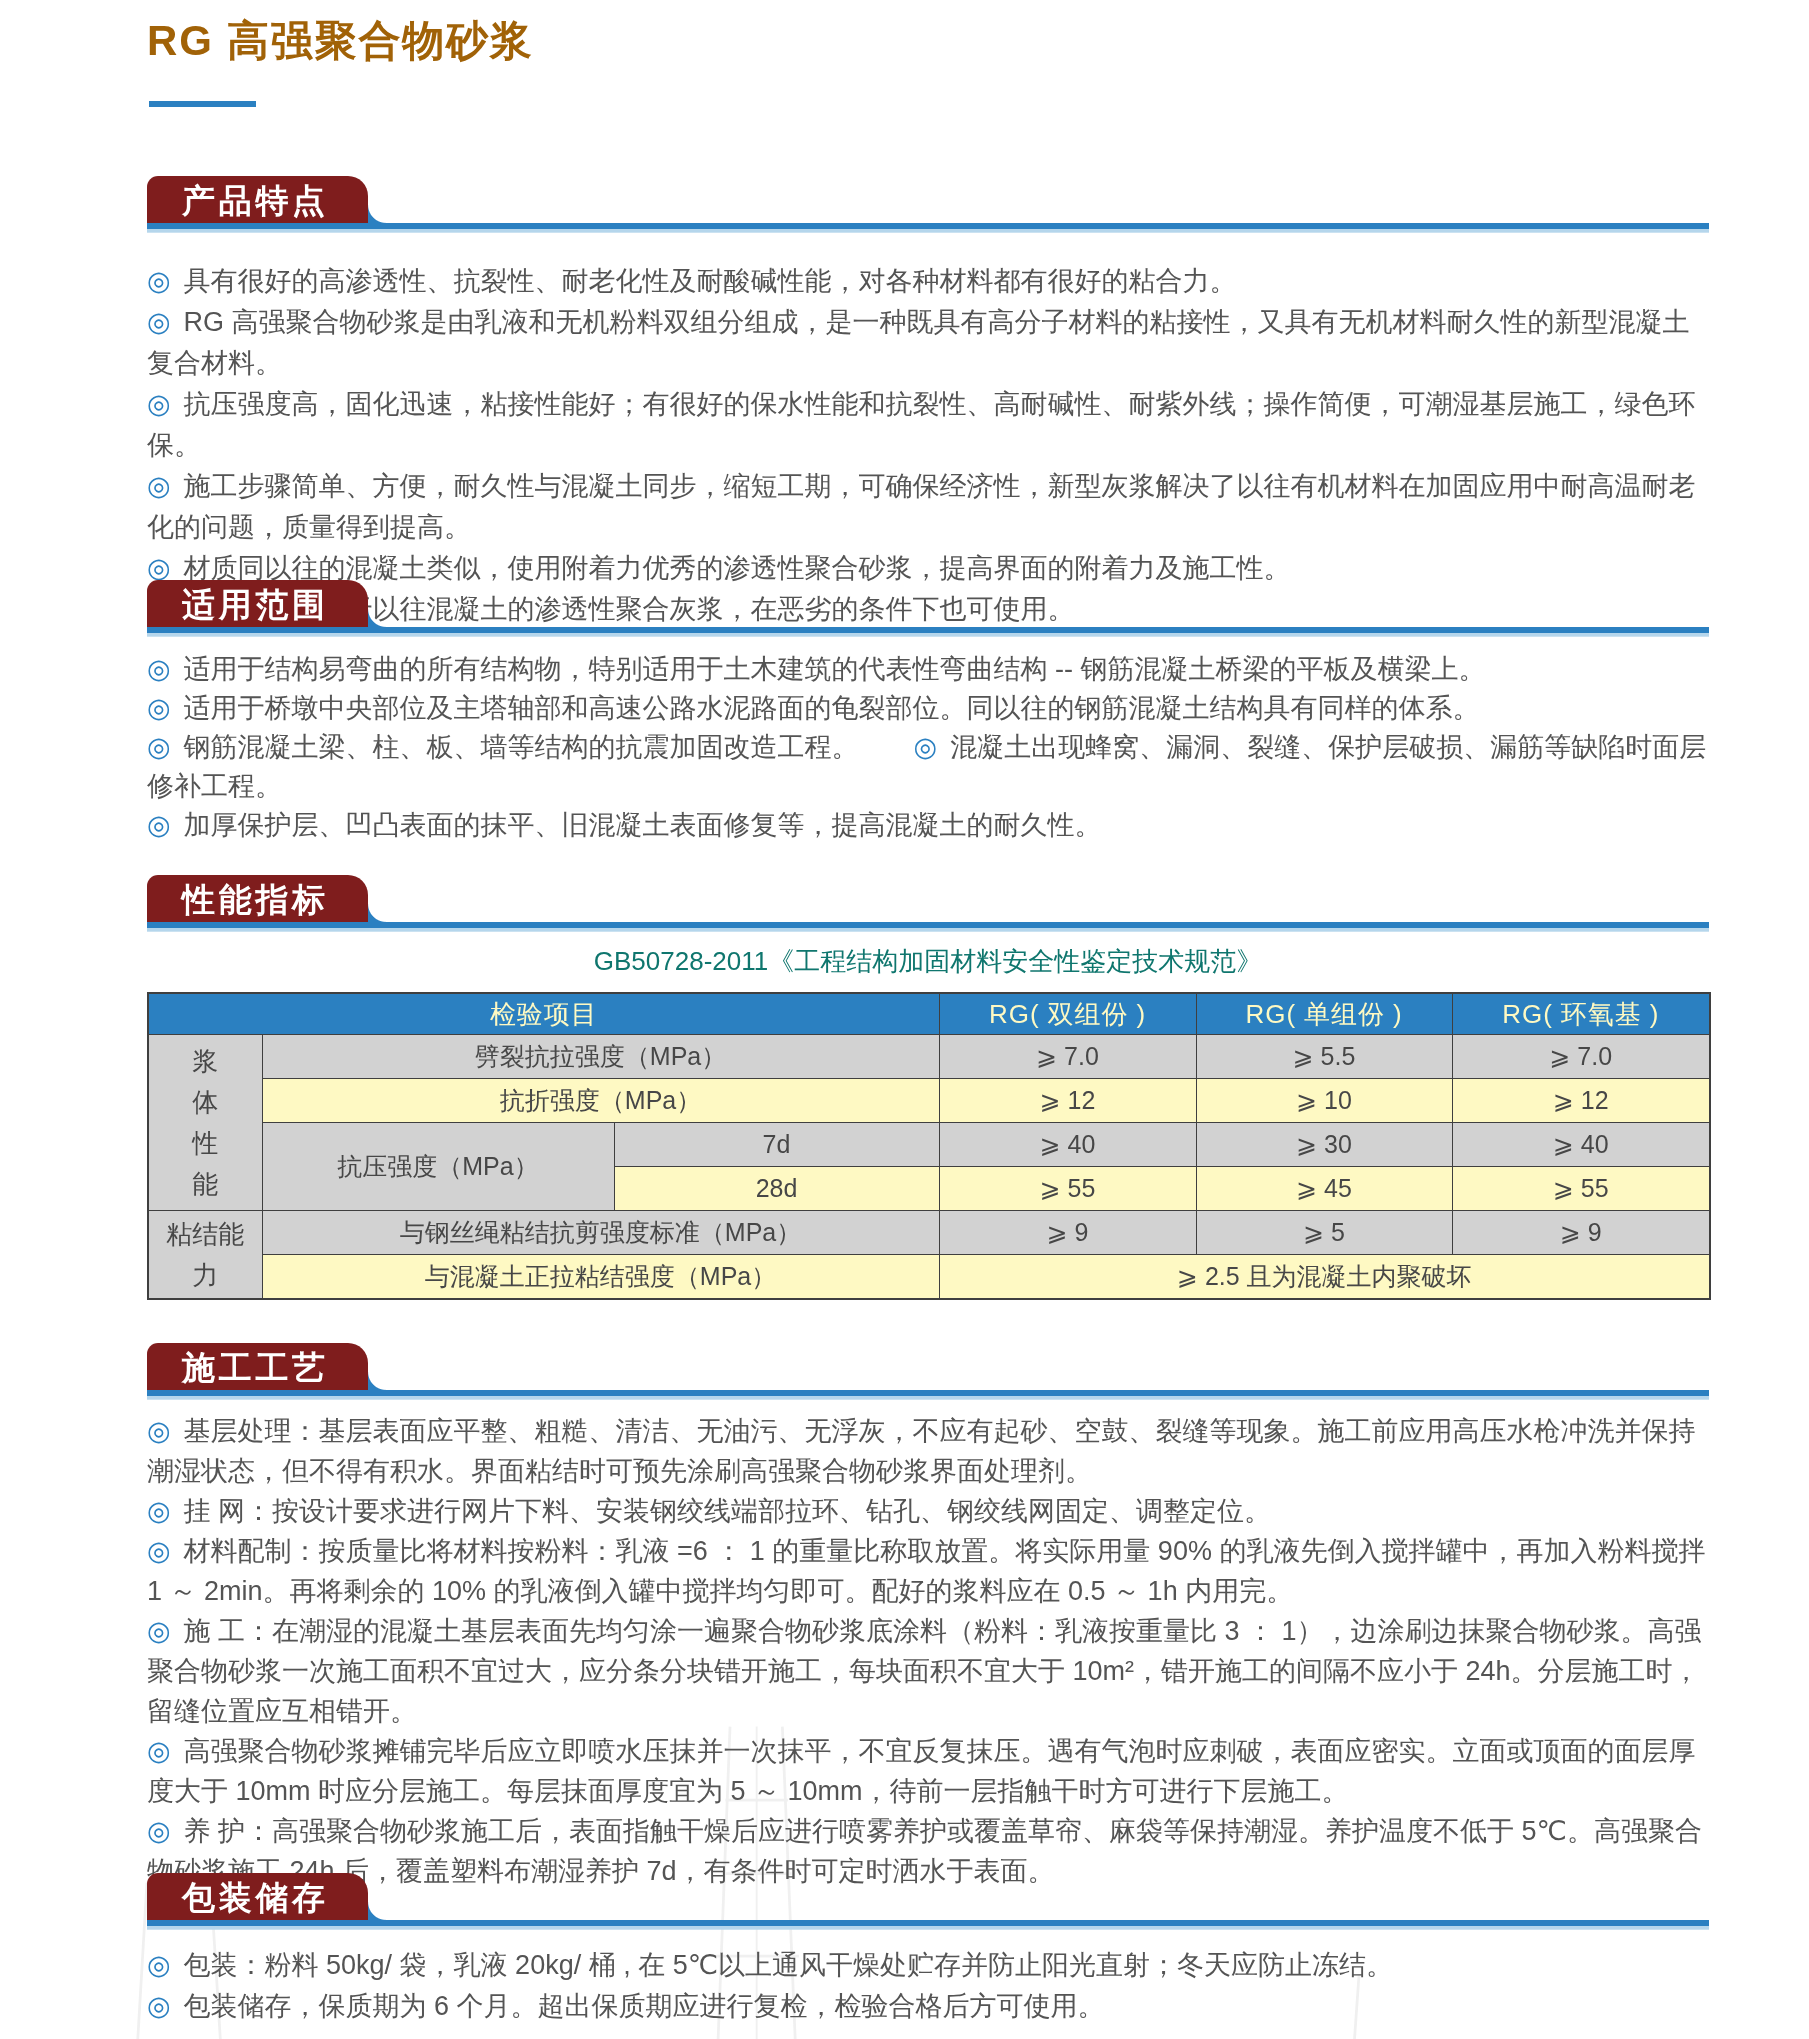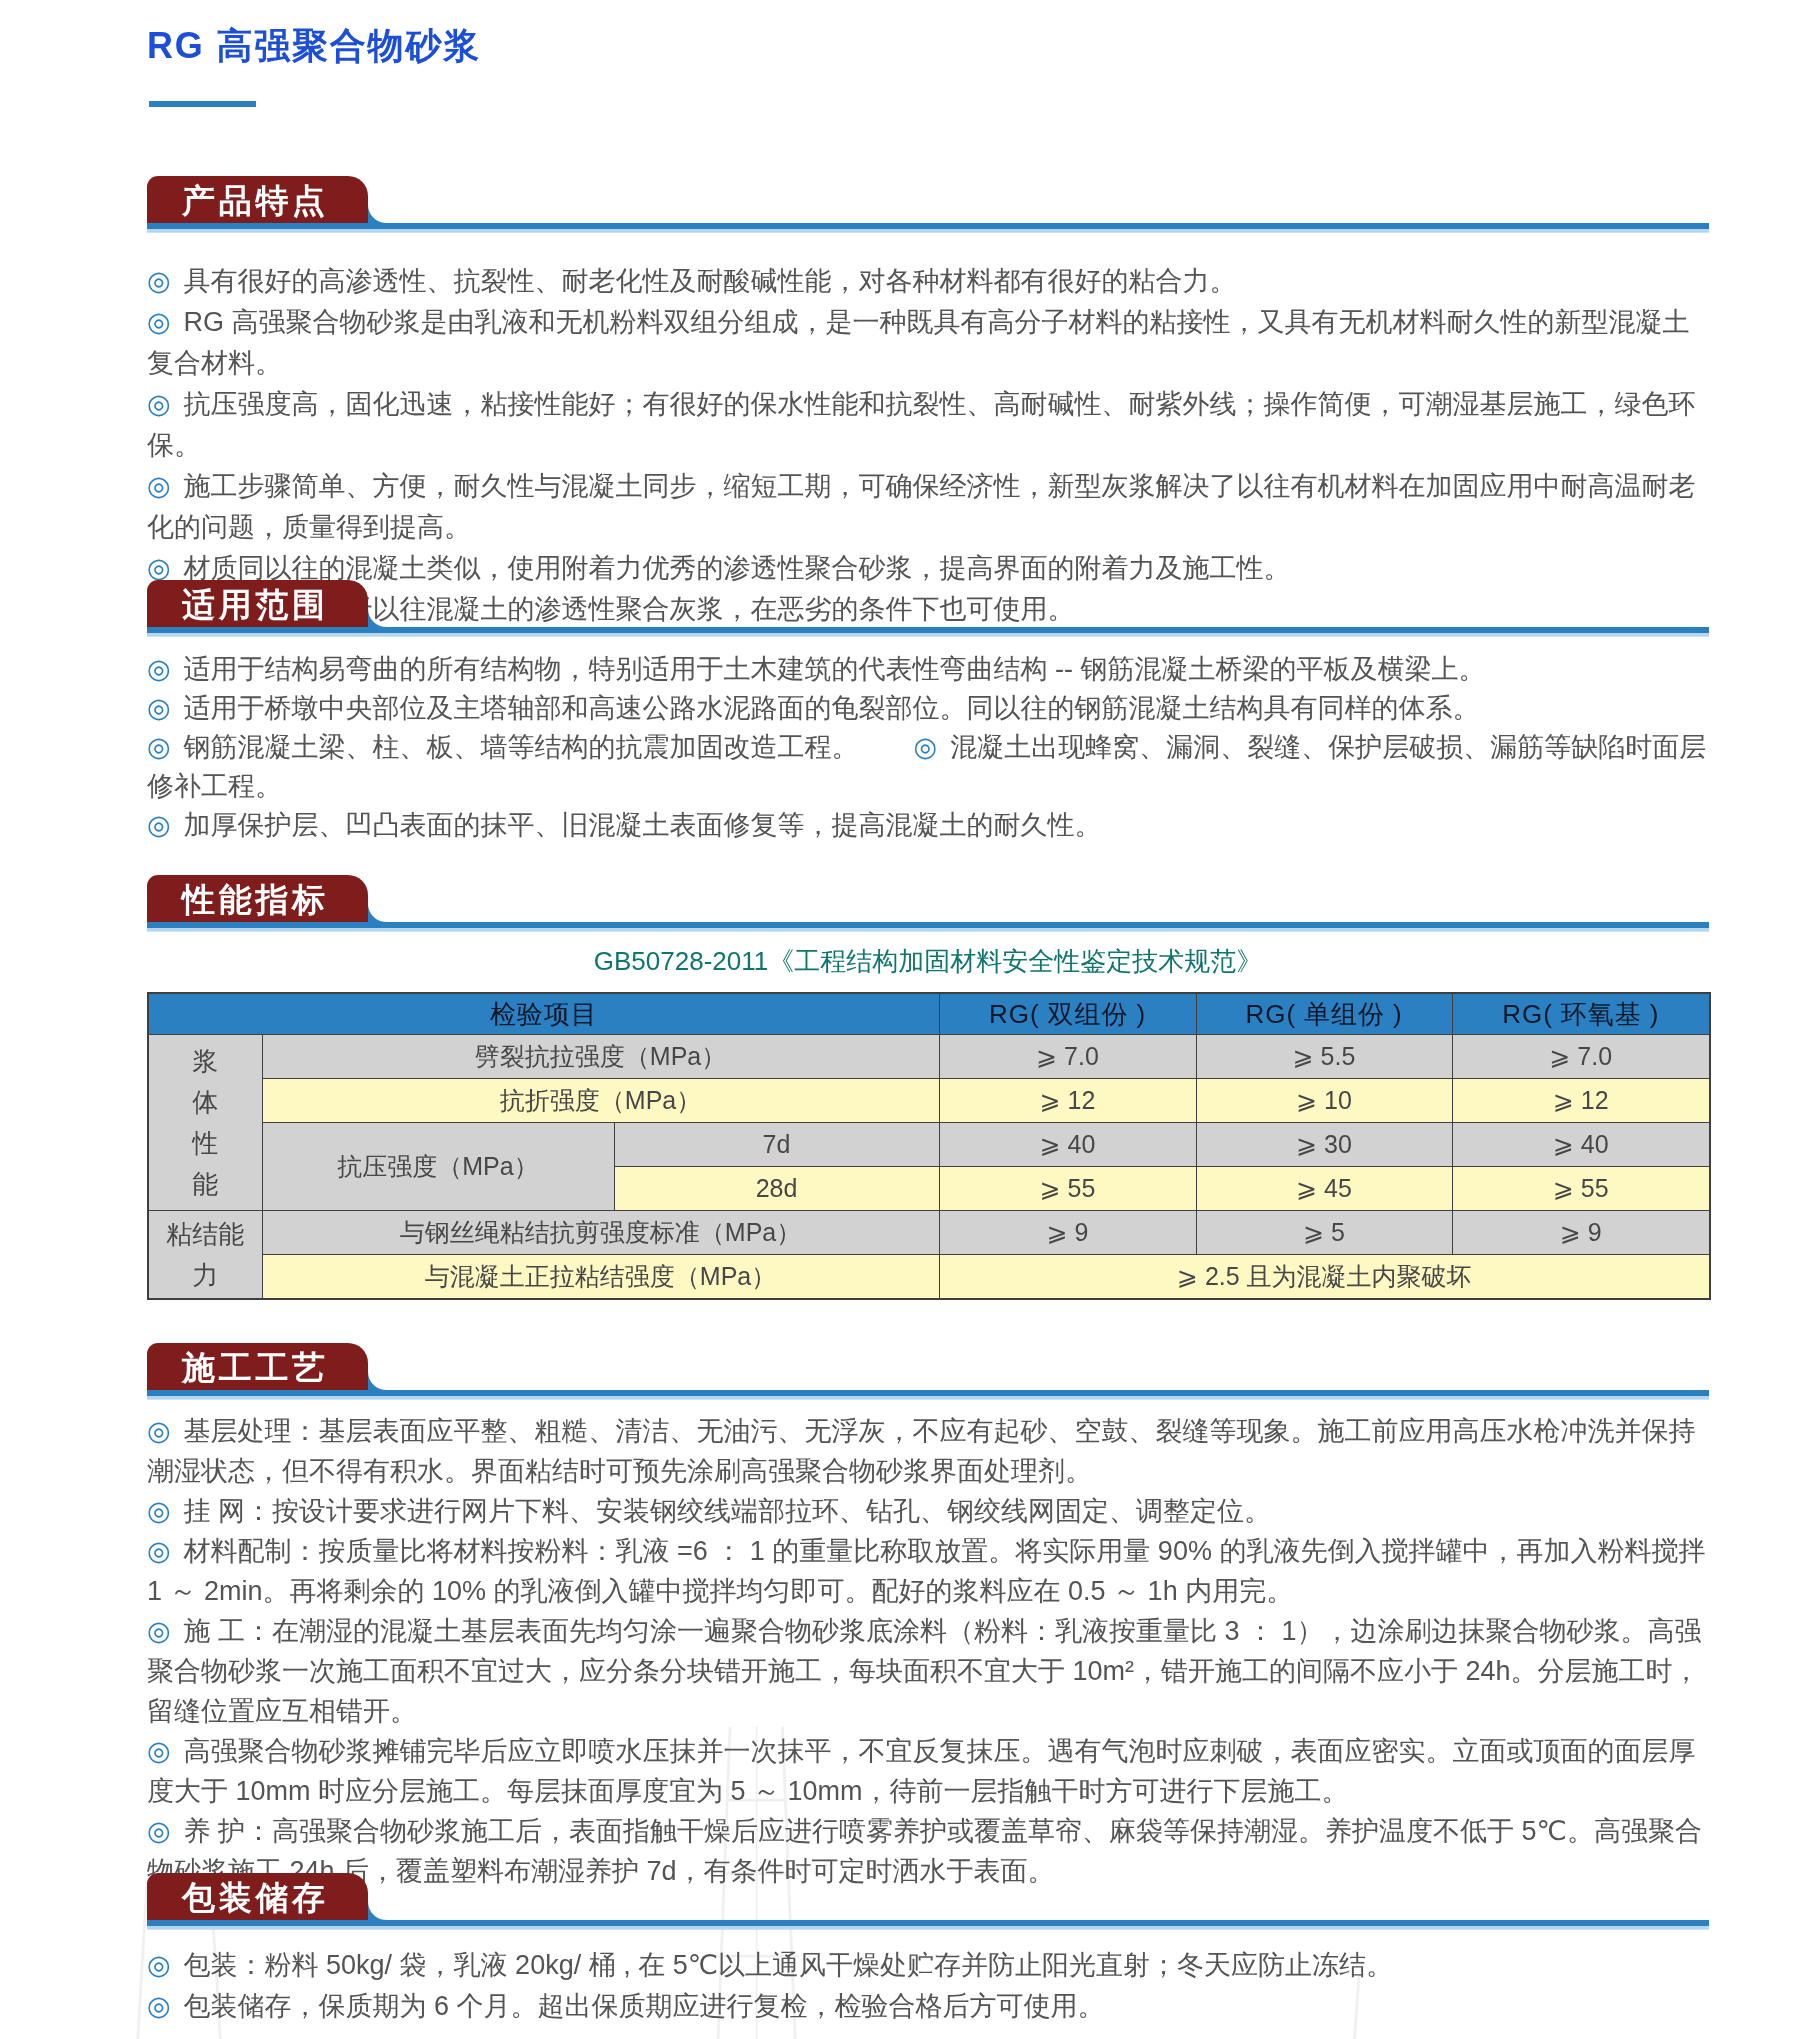--- a/index.html
+++ b/index.html
@@ -6,22 +6,22 @@
   #page{
     position:relative;
     width:1809px;height:2040px;
     background:#ffffff;
     font-family:"Liberation Sans","DejaVu Sans",sans-serif;
     color:#545454;
     overflow:hidden;
   }
   
   .page-title{
-    position:absolute;left:147px;top:22px;
-    font-size:36px;font-weight:bold;color:#1d4ed8;letter-spacing:1.8px;
+    position:absolute;left:147px;top:13px;
+    font-size:42px;font-weight:bold;color:#a16207;letter-spacing:1.8px;
     white-space:nowrap;
   }
   .title-underline{
     position:absolute;left:149px;top:101px;width:107px;height:6.4px;background:#2b80c1;
   }
   
   .sec-header{position:absolute;left:147px;width:1562px;height:53px;}
   .sec-rule{
     position:absolute;left:0;top:47px;width:100%;height:6.4px;
     background:#2b80c1;box-shadow:0 3.7px 0 #b5d6ec;
@@ -55,21 +55,21 @@
     position:absolute;left:147px;top:992px;width:1562px;
     border-collapse:collapse;table-layout:fixed;
     font-size:25px;color:#474747;
   }
   table.perf{border:2.8px solid #3f3f3f;}
   table.perf th,table.perf td{
     border:1.8px solid #3f3f3f;text-align:center;vertical-align:middle;
     padding:0;overflow:hidden;
   }
   table.perf th{
-    background:#2b80c1;color:#0f172a;font-weight:normal;
+    background:#2b80c1;color:#fef9c3;font-weight:normal;
     height:40px;font-size:26px;letter-spacing:0.9px;
   }
   table.perf td{height:43px;background:#fef9c3;}
   table.perf tr.g > td{background:#d2d2d2;}
   table.perf td.cg{background:#d2d2d2;}
   table.perf td.grp div{line-height:41px;font-size:26px;}
   
   .watermark{position:absolute;left:0;top:0;width:1809px;height:2040px;pointer-events:none;z-index:0;}
   .layer{position:relative;z-index:1;}
 </style>

